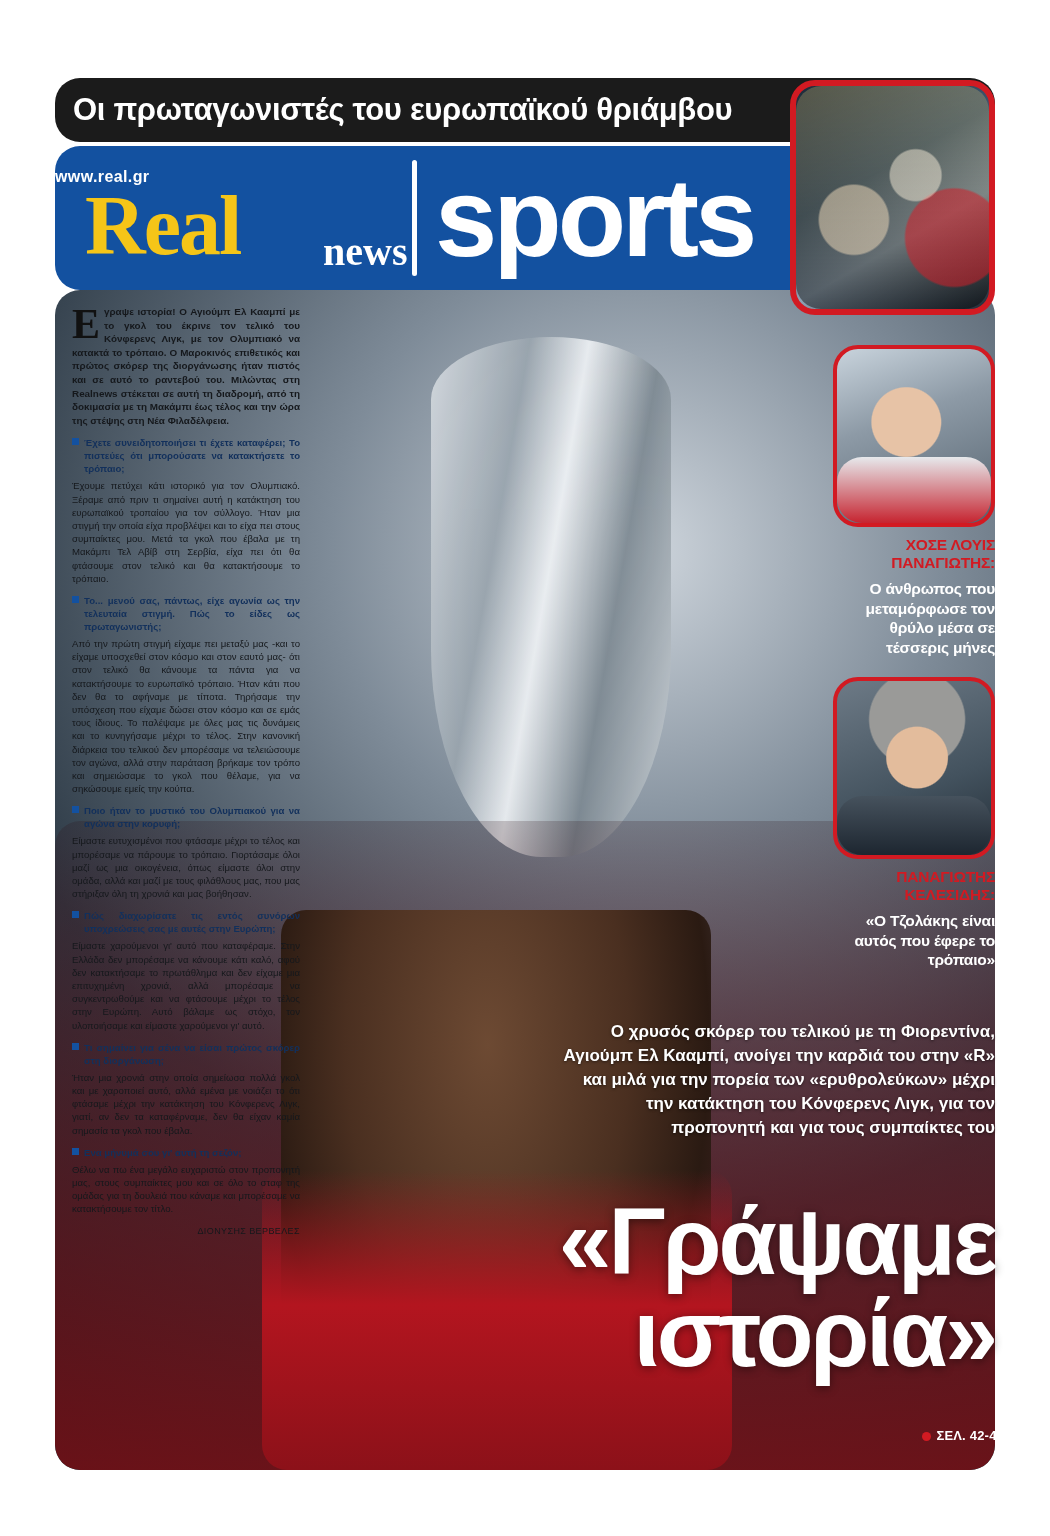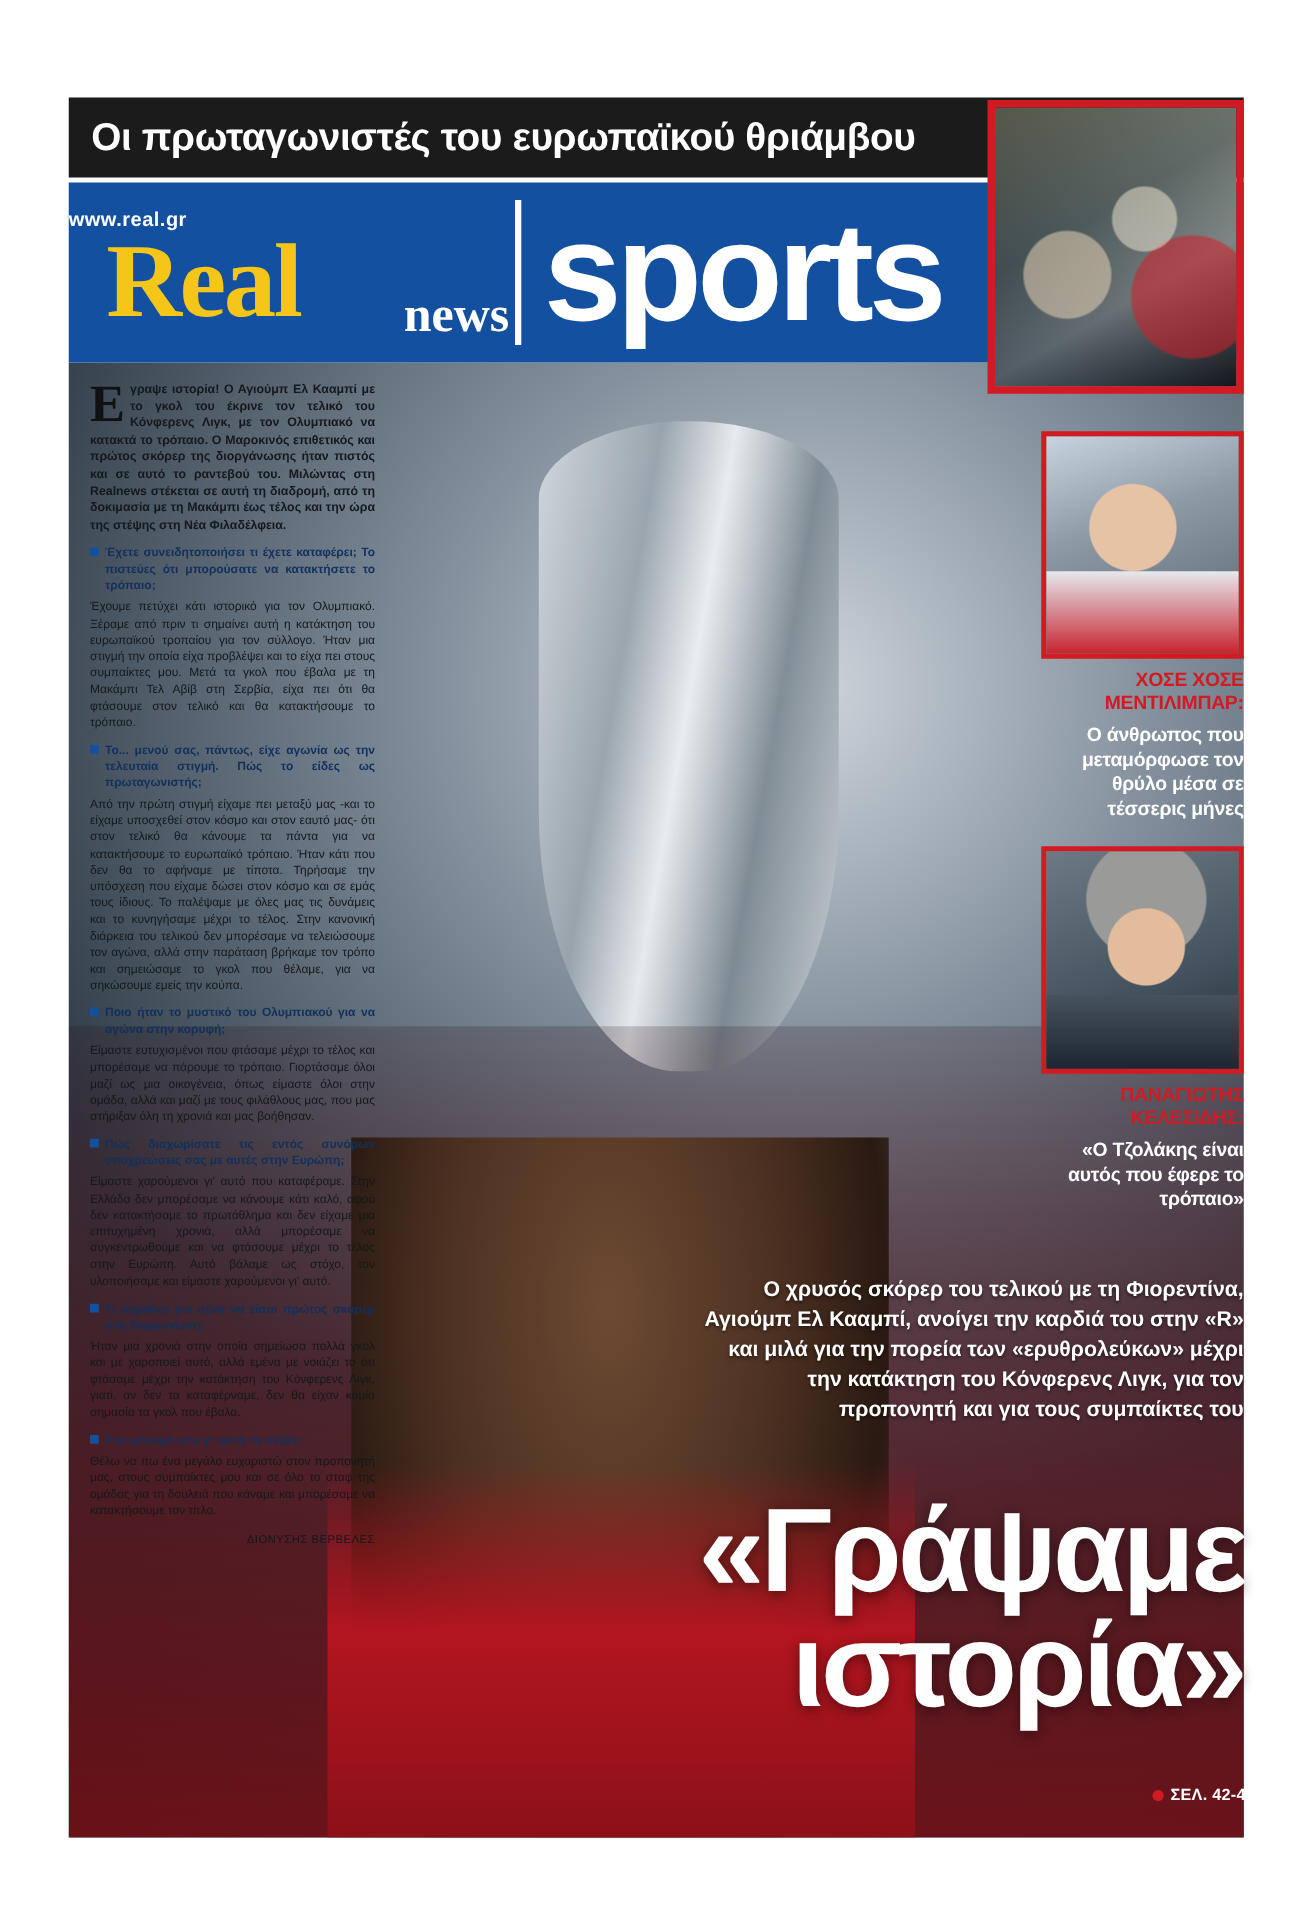--- a/index.html
+++ b/index.html
@@ -1,15 +1,15 @@
 <!DOCTYPE html>
 <html><head>
 <meta charset="utf-8">
 <style>
-  * { box-sizing: border-box; }
+  * { box-sizing: border-box; border-radius: 25px; }
   html, body { margin:0; padding:0; }
   body {
     width:1050px; height:1536px;
     background:#ffffff;
     font-family:"Liberation Sans", sans-serif;
     position:relative;
     overflow:hidden;
   }
   .page {
     position:absolute; inset:0;
@@ -293,21 +293,21 @@
     <div class="q">Ενα μήνυμά σου γι' αυτή τη σεζόν;</div>
     <p class="a">Θέλω να πω ένα μεγάλο ευχαριστώ στον προπονητή μας, στους συμπαίκτες μου και σε όλο το σταφ της ομάδας για τη δουλειά που κάναμε και μπορέσαμε να κατακτήσουμε τον τίτλο.</p>
 
     <div class="byline">ΔΙΟΝΥΣΗΣ ΒΕΡΒΕΛΕΣ</div>
   </div>
 
   <div class="rail">
     <div class="rail-photo p1">
       <div class="shirt"></div>
     </div>
-    <div class="rail-name">ΧΟΣΕ ΧΟΣΕ ΜΕΝΤΙΛΙΜΠΑΡ:</div>
+    <div class="rail-name">ΧΟΣΕ ΛΟΥΙΣ ΠΑΝΑΓΙΩΤΗΣ:</div>
     <div class="rail-text">Ο άνθρωπος που μεταμόρφωσε τον θρύλο μέσα σε τέσσερις μήνες</div>
 
     <div class="rail-gap"></div>
 
     <div class="rail-photo p2">
       <div class="shirt"></div>
     </div>
     <div class="rail-name">ΠΑΝΑΓΙΩΤΗΣ ΚΕΛΕΣΙΔΗΣ:</div>
     <div class="rail-text">«Ο Τζολάκης είναι αυτός που έφερε το τρόπαιο»</div>
   </div>

